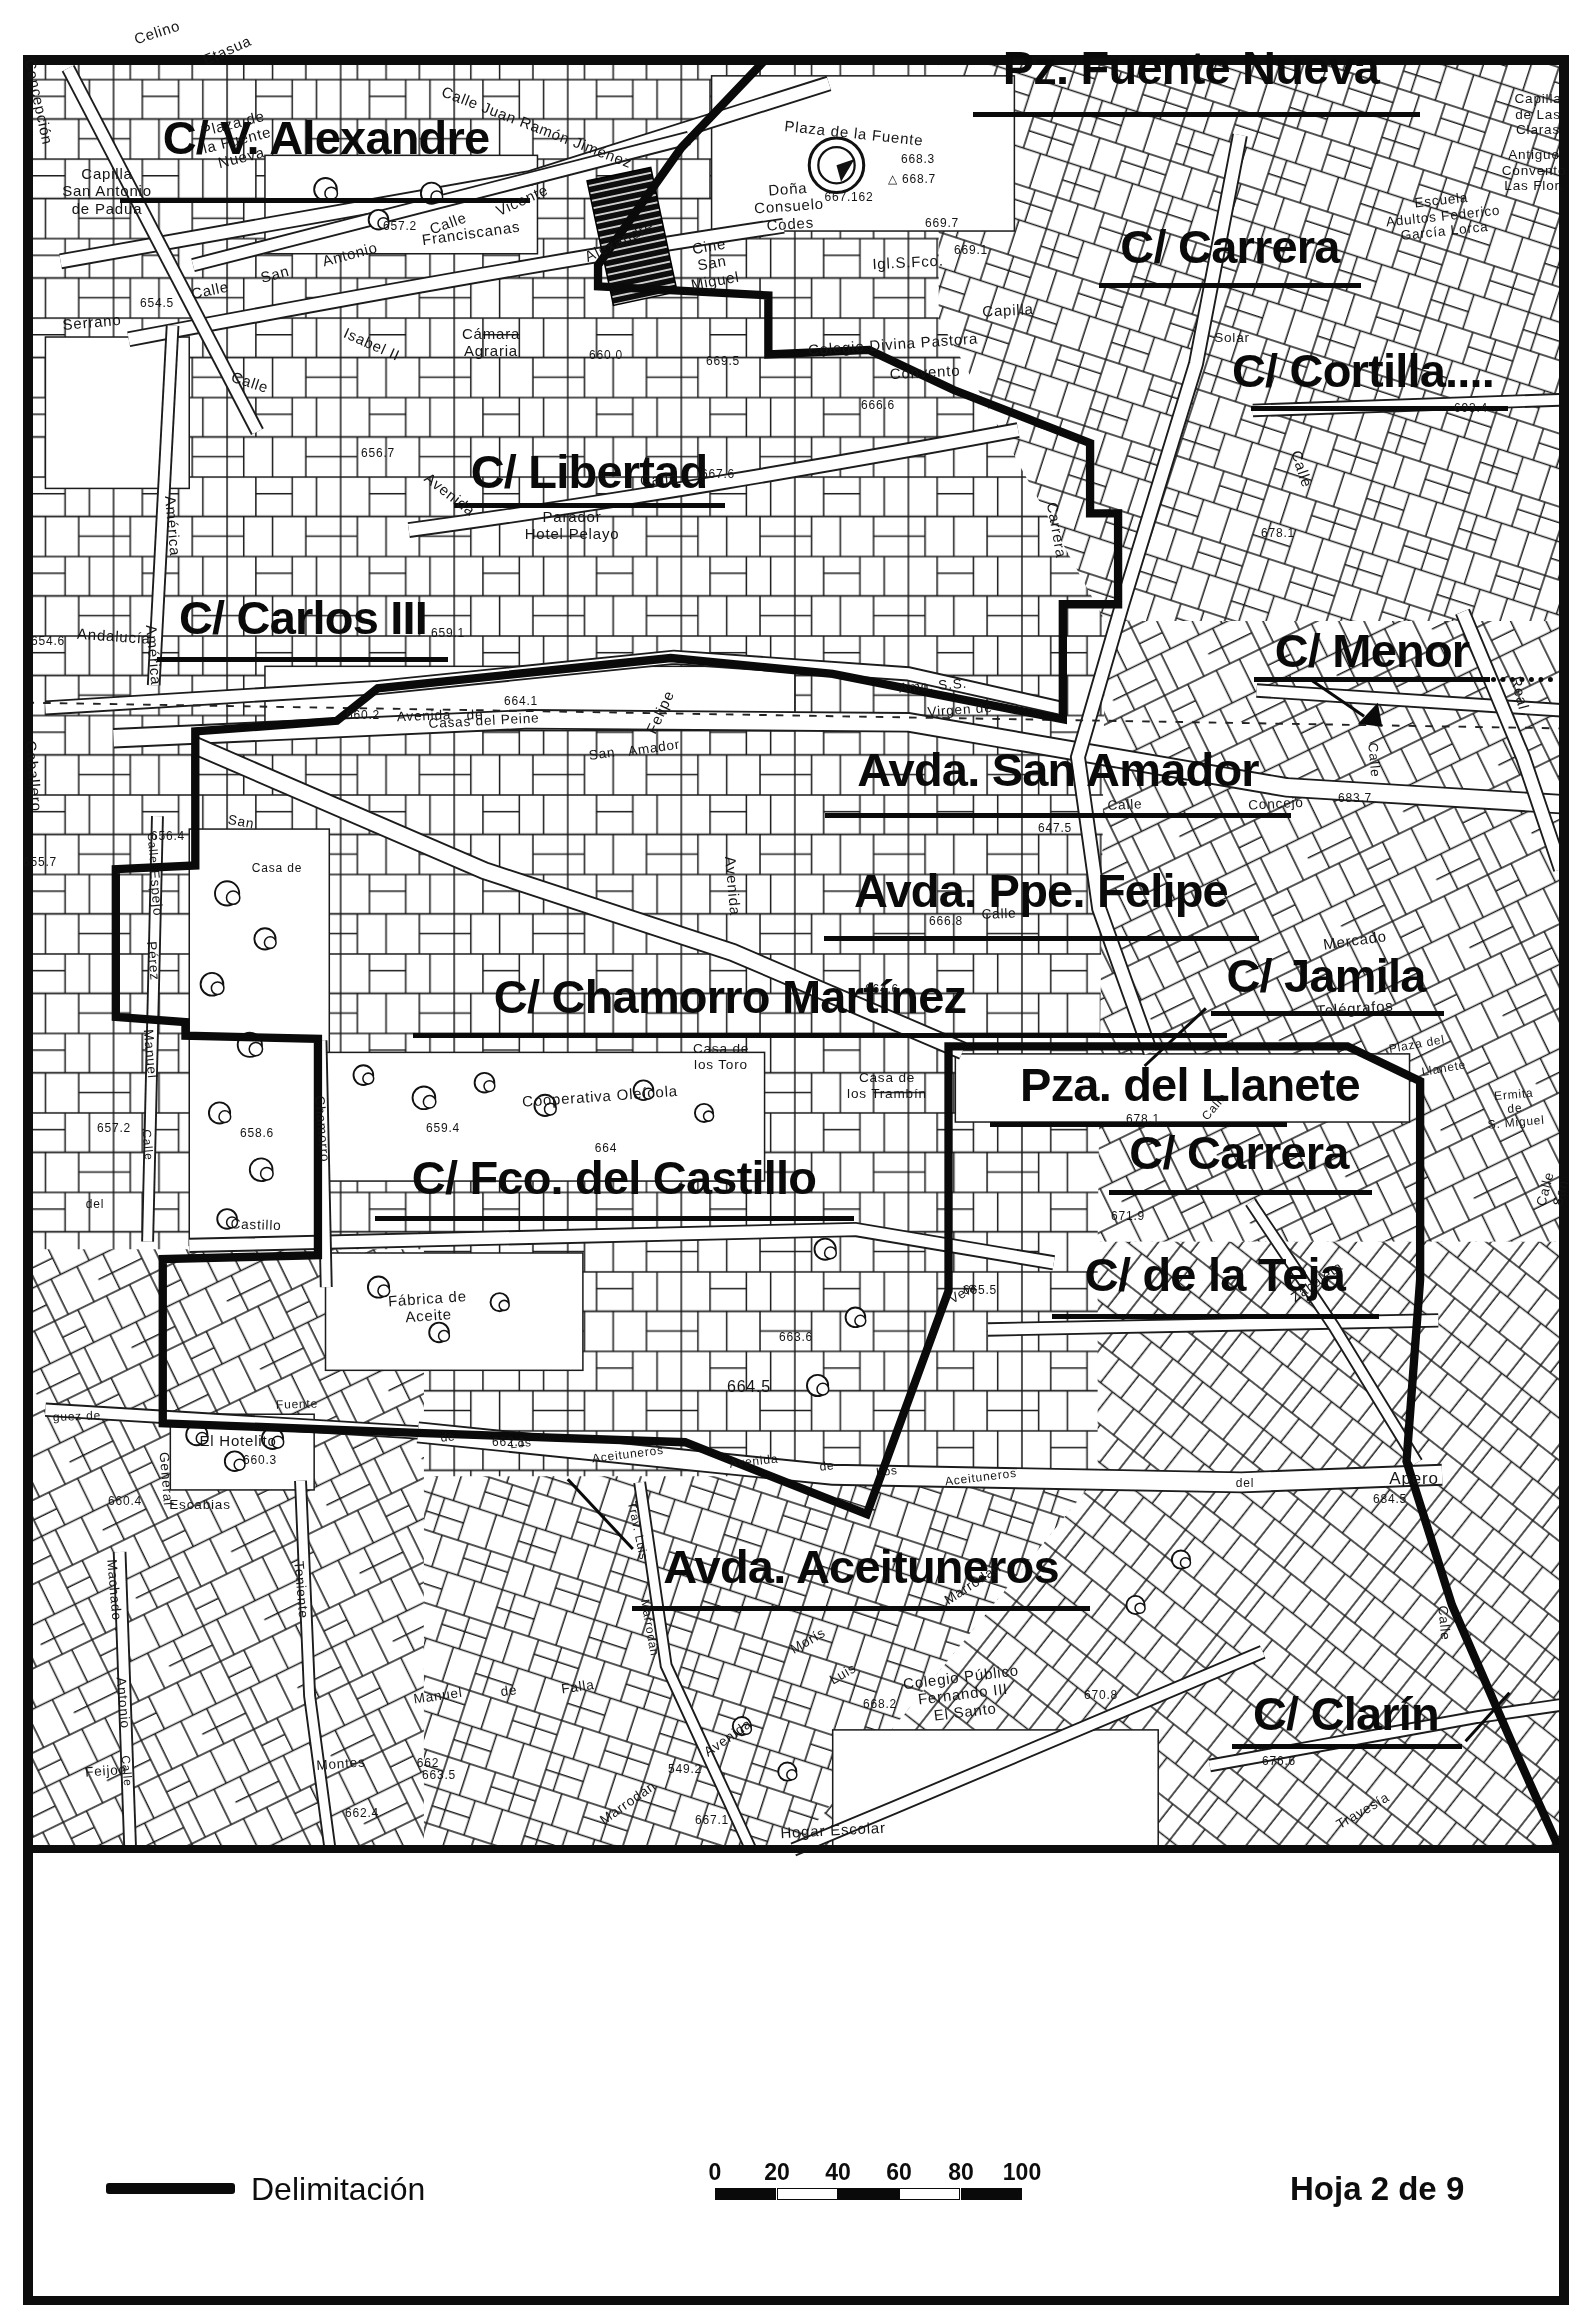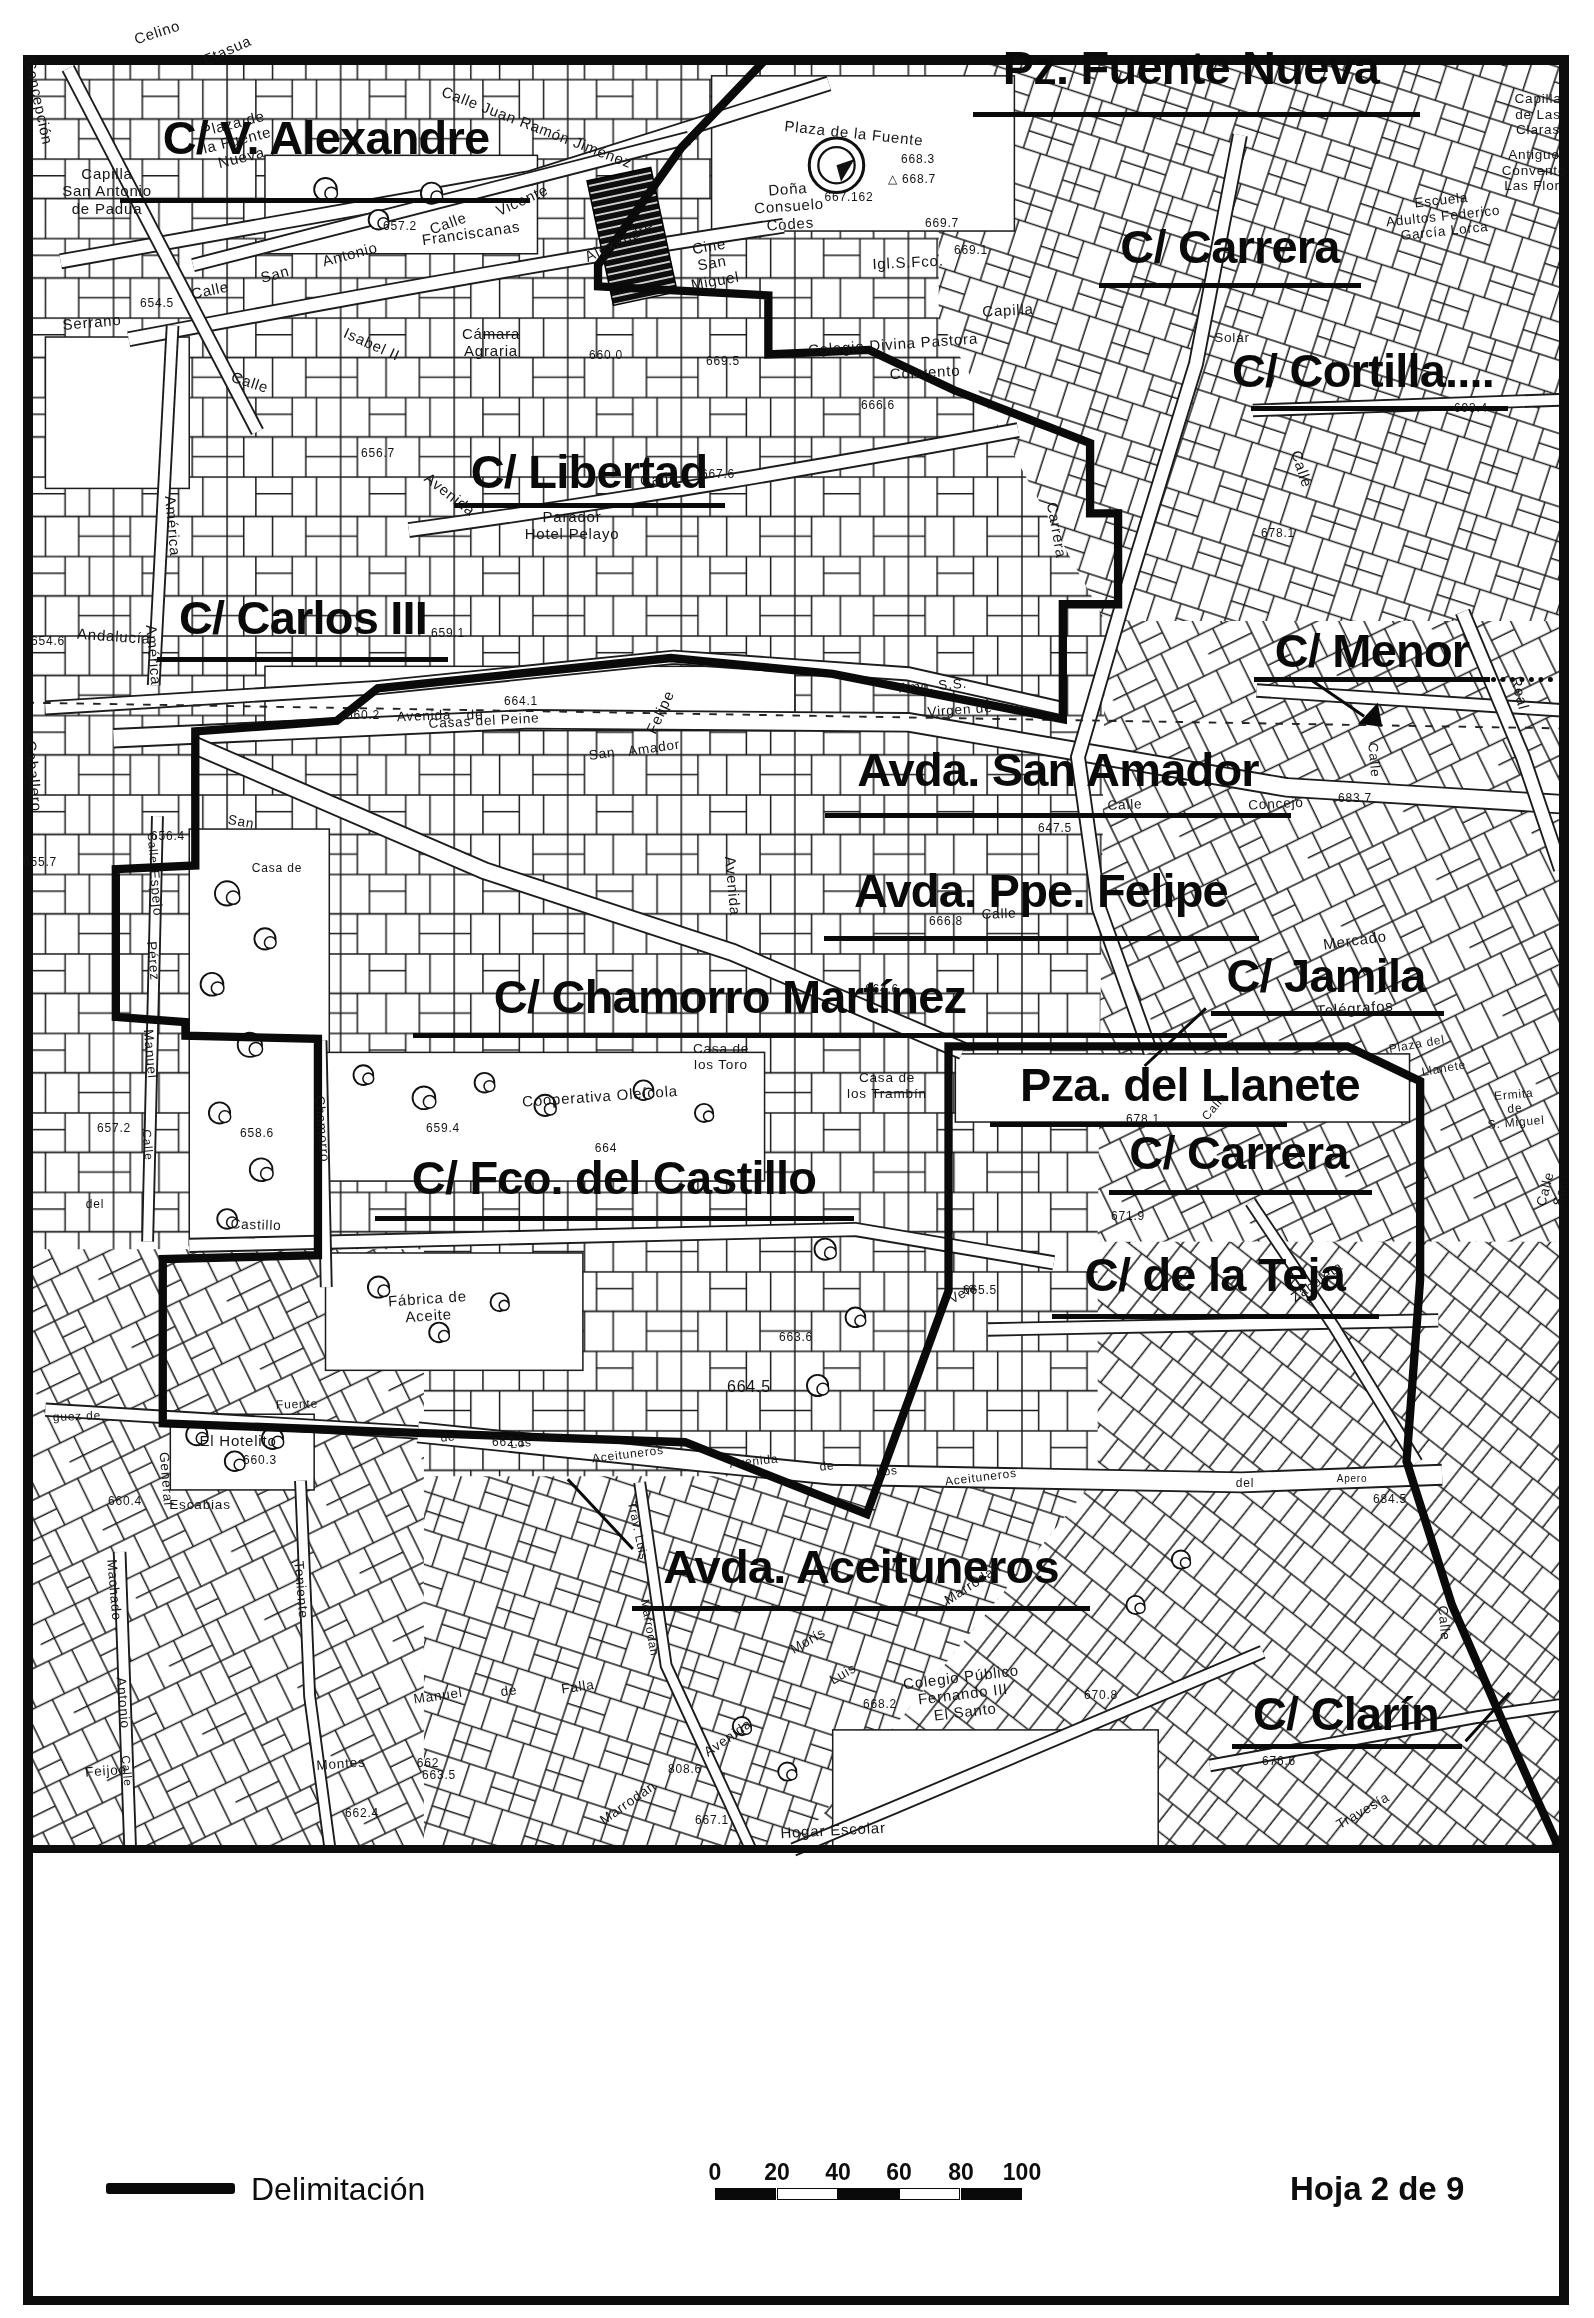--- a/index.html
+++ b/index.html
@@ -408,26 +408,26 @@
       <div class="min" style="left: 439px; top: 1776px; font-size: 12px; transform: translate(-50%, -50%) rotate(0deg);">663.5</div>
       <div class="min" style="left: 808px; top: 1641px; font-size: 13.6px; transform: translate(-50%, -50%) rotate(-30deg);">Morís</div>
       <div class="min" style="left: 843px; top: 1674px; font-size: 13.6px; transform: translate(-50%, -50%) rotate(-30deg);">Luis</div>
       <div class="min" style="left: 973px; top: 1584px; font-size: 13.6px; transform: translate(-50%, -50%) rotate(-33deg);">Marrodán</div>
       <div class="min" style="left: 728px; top: 1738px; font-size: 13.6px; transform: translate(-50%, -50%) rotate(-35deg);">Avenida</div>
       <div class="min" style="left: 628px; top: 1803px; font-size: 13.6px; transform: translate(-50%, -50%) rotate(-35deg);">Marrodán</div>
       <div class="min" style="left: 963px; top: 1694px; font-size: 15px; transform: translate(-50%, -50%) rotate(-7deg);">Colegio Público
 Fernando III
 El Santo</div>
       <div class="min" style="left: 880px; top: 1705px; font-size: 12px; transform: translate(-50%, -50%) rotate(0deg);">668.2</div>
-      <div class="min" style="left: 685px; top: 1770px; font-size: 12px; transform: translate(-50%, -50%) rotate(0deg);">808.6</div>
+      <div class="min" style="left: 685px; top: 1770px; font-size: 12px; transform: translate(-50%, -50%) rotate(0deg);">549.2</div>
       <div class="min" style="left: 712px; top: 1821px; font-size: 12px; transform: translate(-50%, -50%) rotate(0deg);">667.1</div>
       <div class="min" style="left: 833px; top: 1830px; font-size: 15px; transform: translate(-50%, -50%) rotate(-3deg);">Hogar  Escolar</div>
       <div class="min" style="left: 1101px; top: 1696px; font-size: 12px; transform: translate(-50%, -50%) rotate(0deg);">670.8</div>
       <div class="min" style="left: 1245px; top: 1484px; font-size: 12px; transform: translate(-50%, -50%) rotate(0deg);">del</div>
-      <div class="min" style="left: 1352px; top: 1479px; font-size: 10px; transform: translate(-50%, -50%) rotate(0deg);">Apero</div>
+      <div class="min" style="left: 1414px; top: 1479px; font-size: 17px; transform: translate(-50%, -50%) rotate(0deg);">Apero</div>
       <div class="min" style="left: 1390px; top: 1500px; font-size: 12px; transform: translate(-50%, -50%) rotate(0deg);">684.5</div>
       <div class="min" style="left: 1444px; top: 1623px; font-size: 13.6px; transform: translate(-50%, -50%) rotate(85deg);">Calle</div>
       <div class="min" style="left: 1363px; top: 1811px; font-size: 13.6px; transform: translate(-50%, -50%) rotate(-30deg);">Travesía</div>
       <div class="min" style="left: 1279px; top: 1762px; font-size: 12px; transform: translate(-50%, -50%) rotate(0deg);">676.6</div>
     </div>
 
   <div>
     <div class="swatch" style="left:106px;top:2183px;width:129px;height:10.6px;"></div>
     <div class="legend-label" style="left:251px;top:2171px;">Delimitación</div>
     <div id="scalebar">

